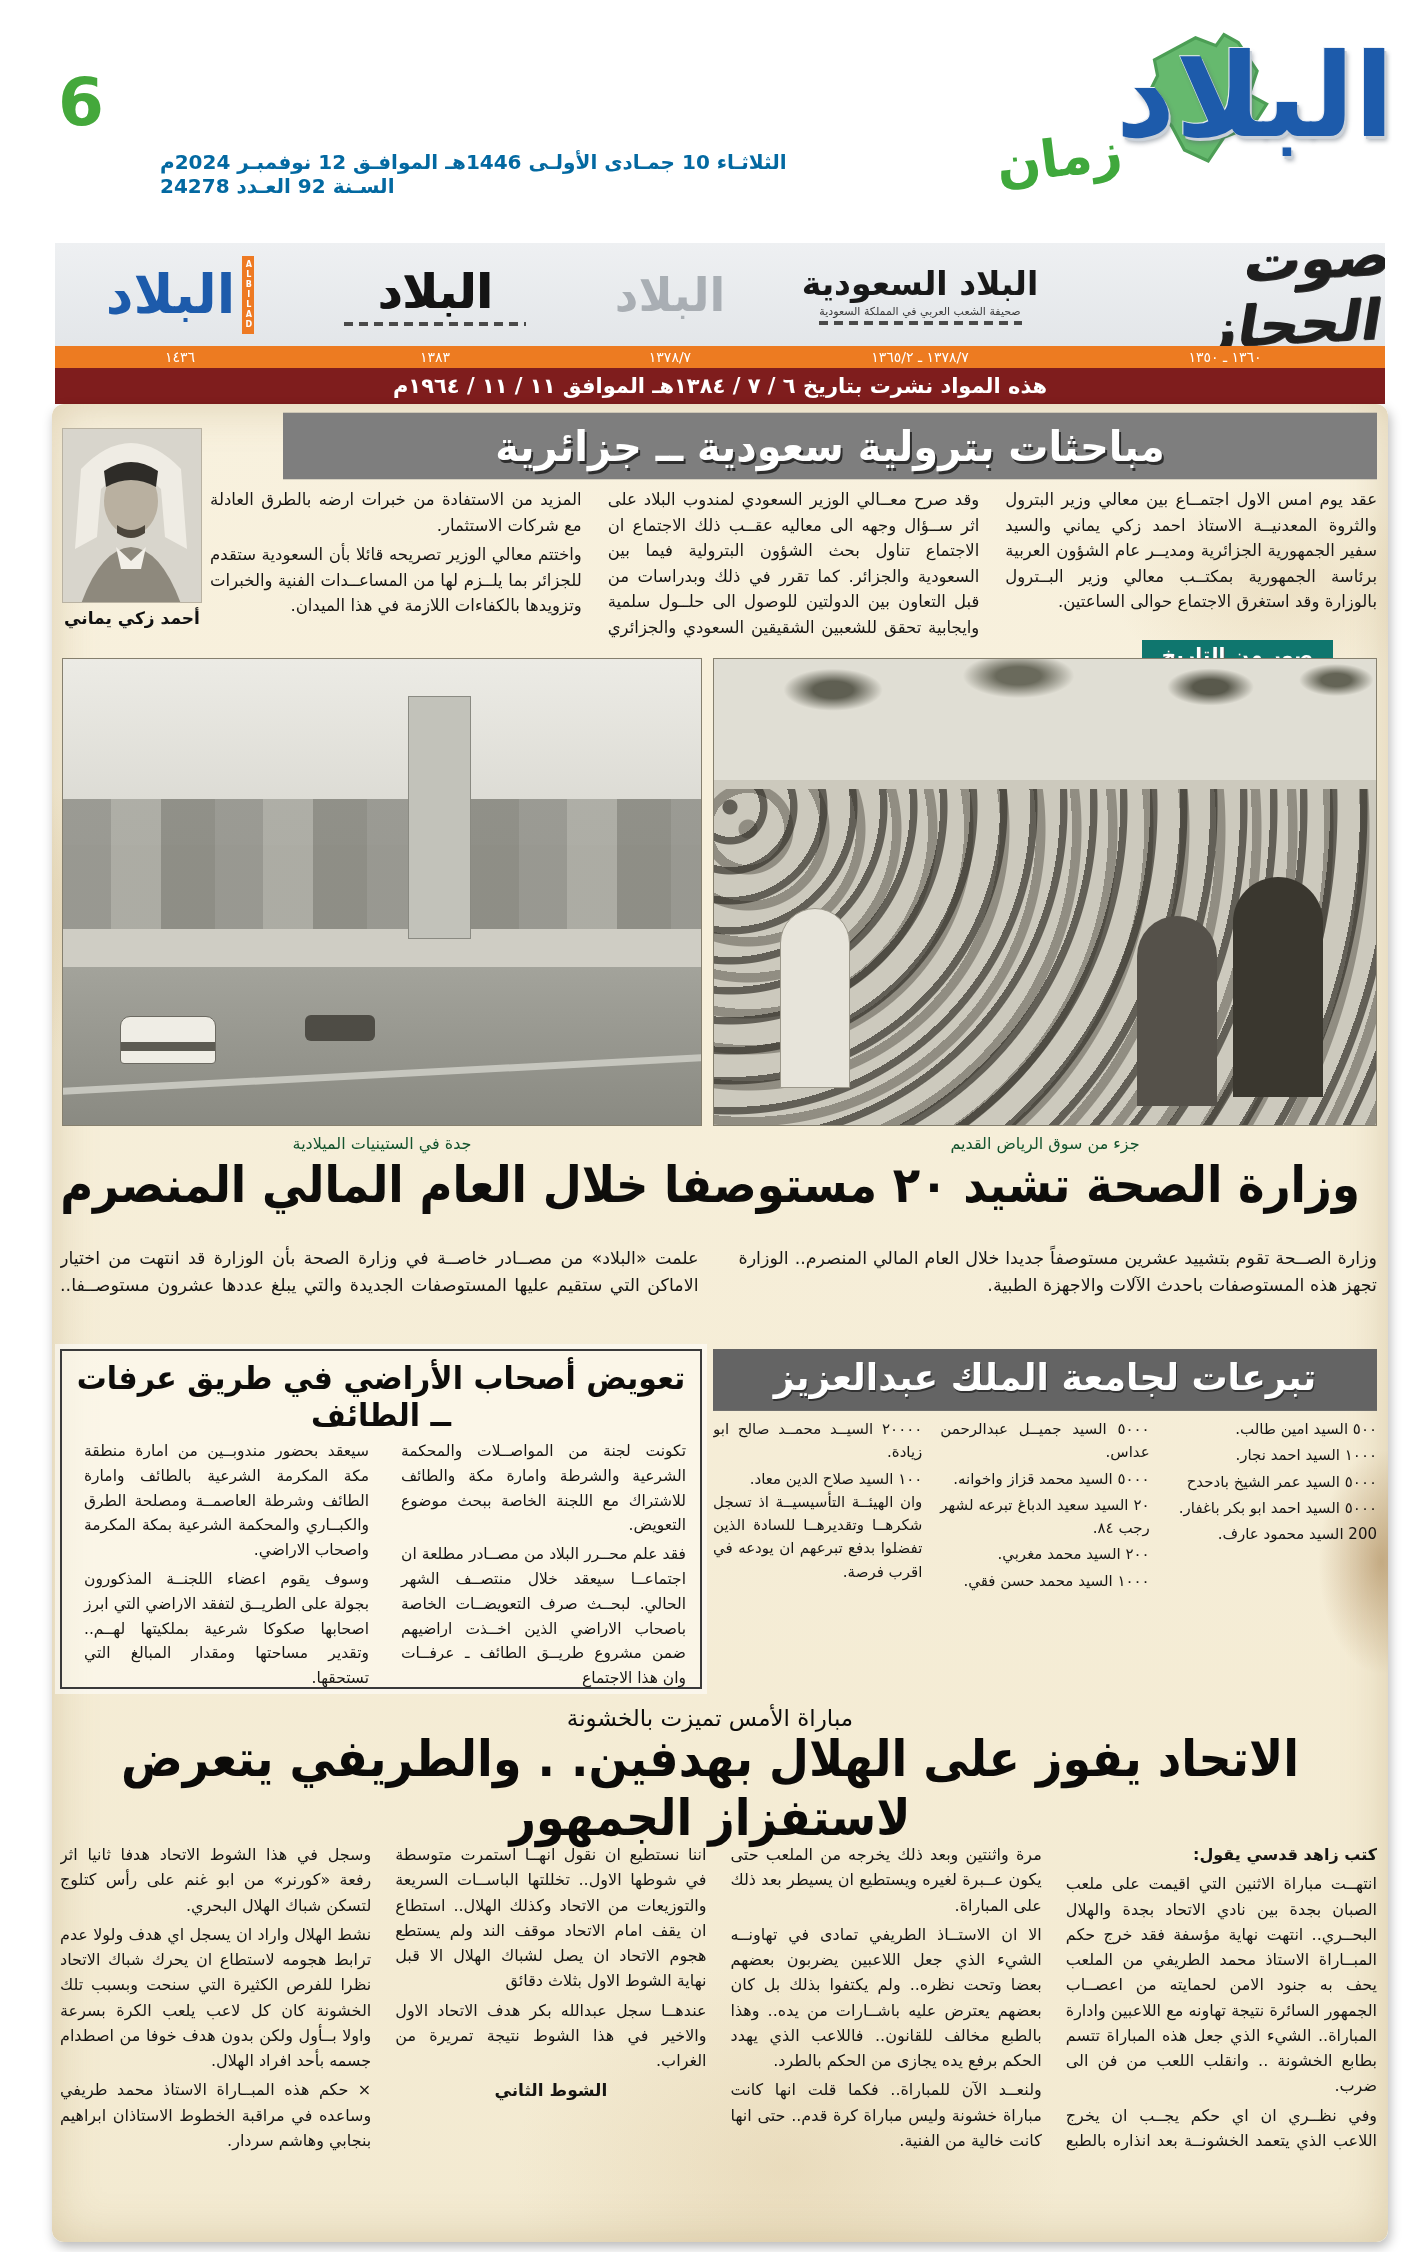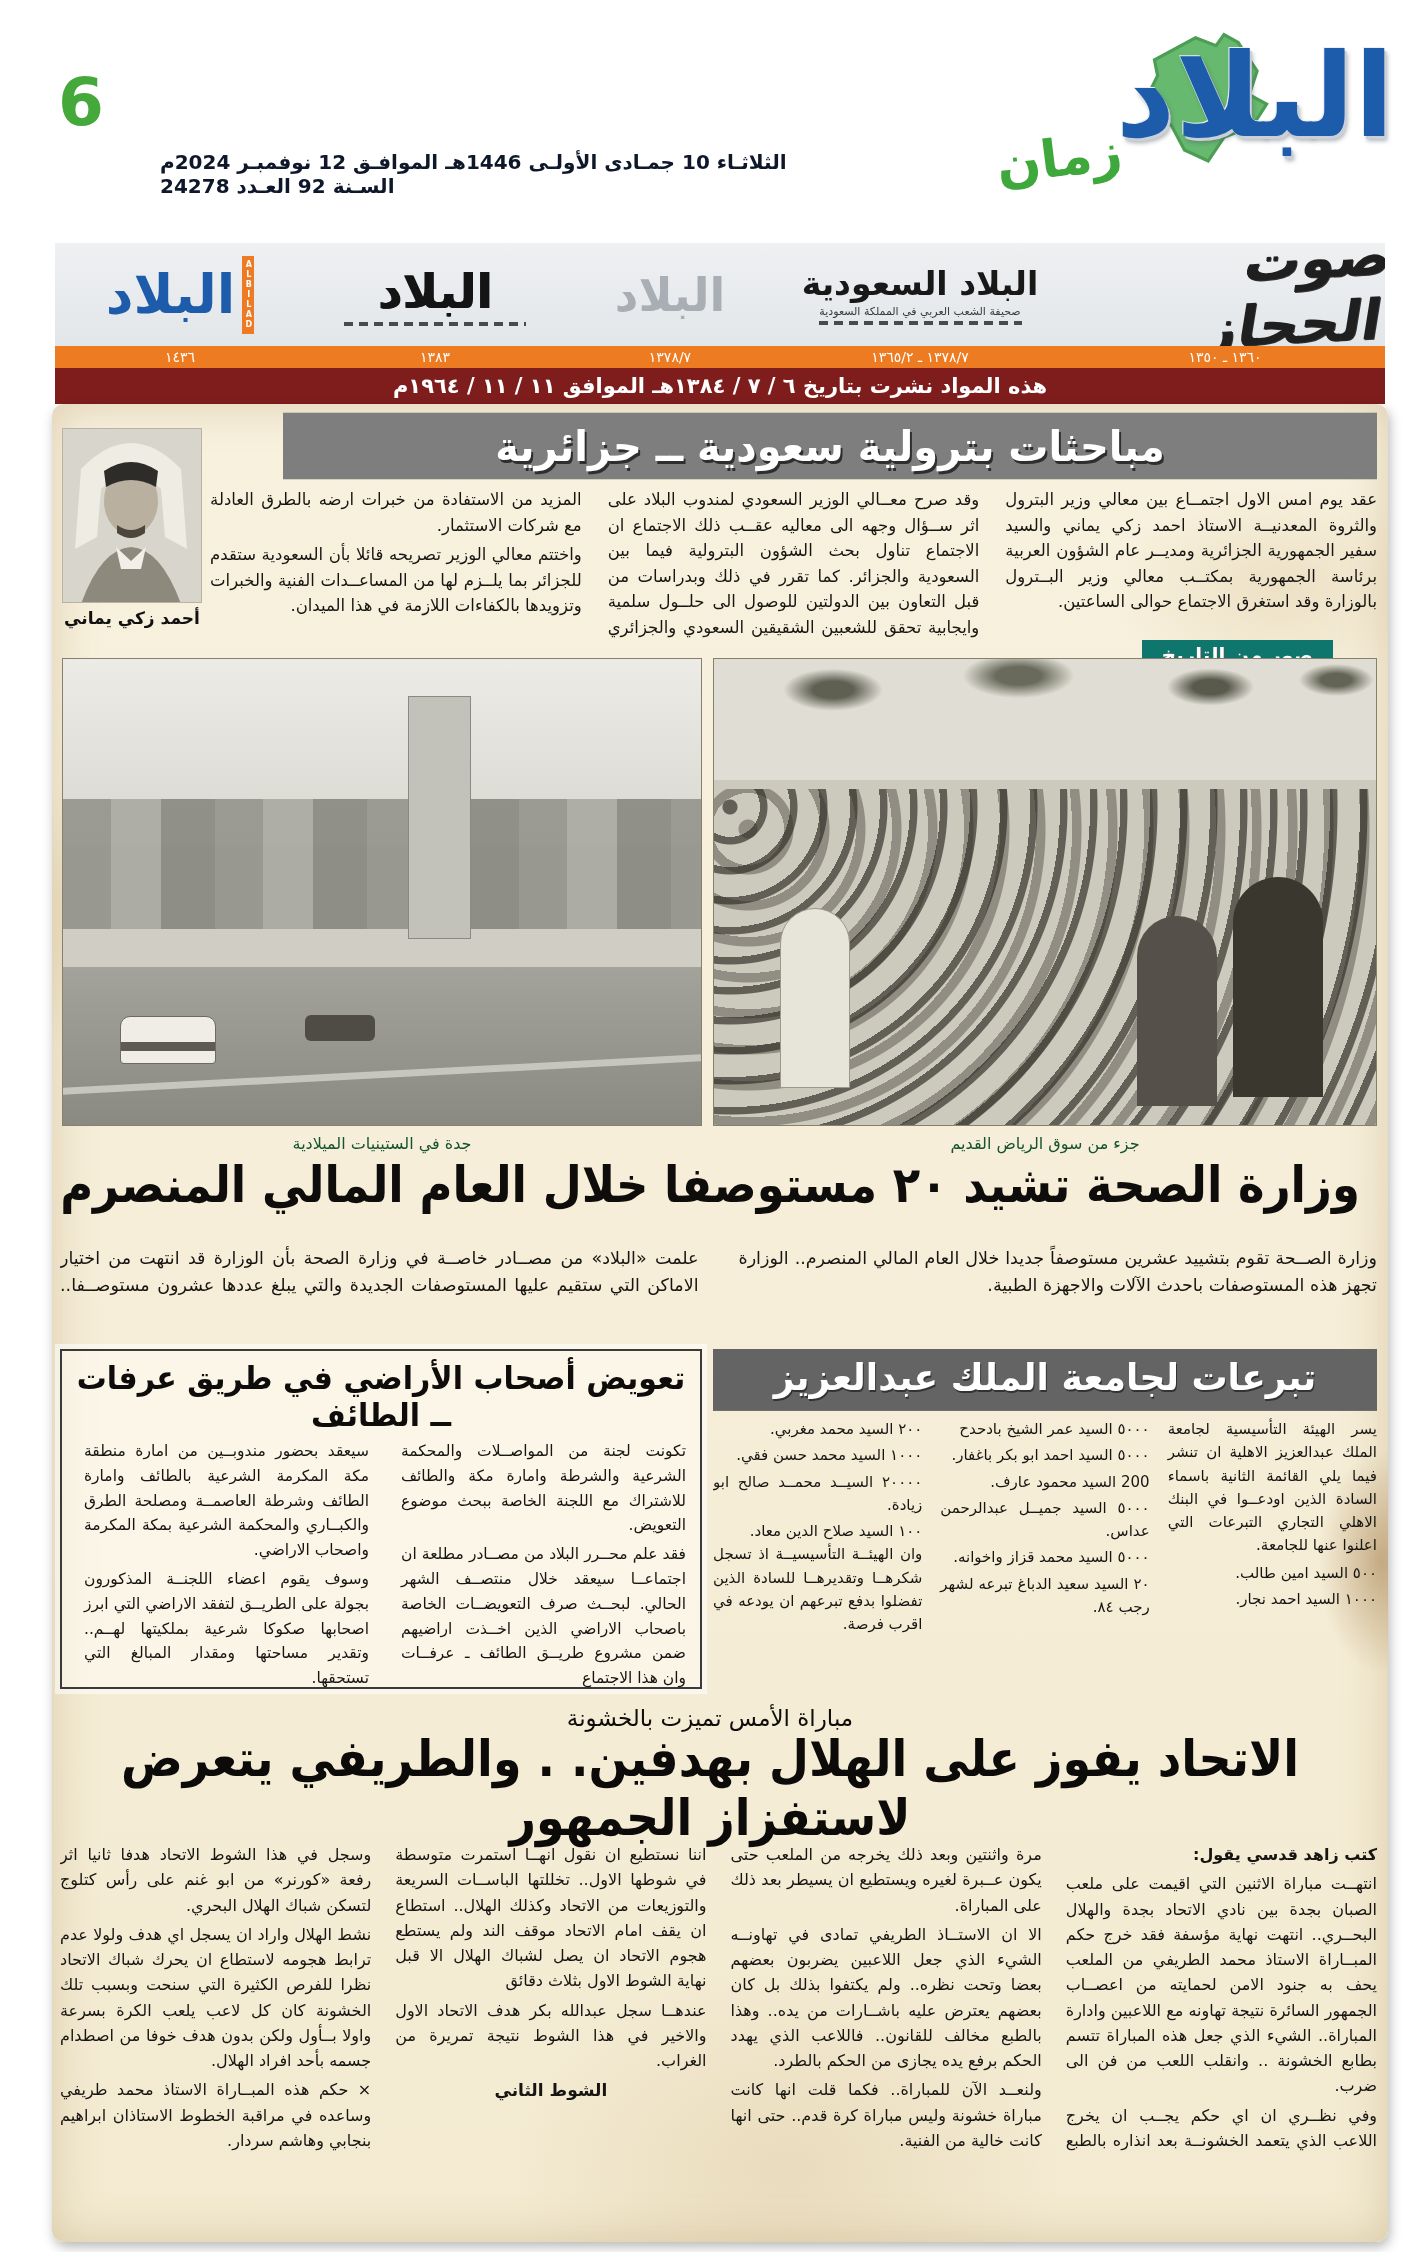--- a/index.html
+++ b/index.html
@@ -2,21 +2,21 @@
 <html lang="ar" dir="rtl"><head>
 <meta charset="utf-8">
 <style>
   *{margin:0;padding:0;box-sizing:border-box;}
   html,body{width:1420px;background:#ffffff;}
   body{font-family:"DejaVu Sans",sans-serif;direction:rtl;}
   .page{position:relative;width:1420px;height:2252px;background:#ffffff;overflow:hidden;}
 
   
   .page-number{position:absolute;top:70px;left:58px;font-size:66px;font-weight:bold;color:#44a83b;direction:ltr;line-height:1;}
-  .dateline{position:absolute;top:150px;left:160px;width:655px;font-size:20px;font-weight:bold;color:#0f172a;text-align:left;direction:rtl;}
+  .dateline{position:absolute;top:150px;left:160px;width:655px;font-size:20px;font-weight:bold;color:#0369a1;text-align:left;direction:rtl;}
   .brand{position:absolute;top:22px;right:26px;width:410px;height:180px;}
   .brand-map{position:absolute;top:0;right:110px;width:158px;height:158px;z-index:1;}
   .brand-title{position:absolute;top:4px;right:0;z-index:2;font-size:116px;line-height:1.2;font-weight:bold;color:#1d5bab;
     text-shadow:2px 3px 0 #c9d0d8, -1px -1px 0 #e9edf2, 3px 5px 4px rgba(80,90,105,.45);}
   .brand-sub{position:absolute;left:12px;bottom:14px;z-index:2;font-size:52px;font-weight:bold;color:#3fa83c;transform:rotate(-7deg);}
 
   
   .strip{position:absolute;top:243px;left:55px;width:1330px;height:103px;background:linear-gradient(#eef0f2,#e3e6e9);display:flex;align-items:center;}
   .strip-cell{display:flex;flex-direction:column;align-items:center;justify-content:center;height:100%;overflow:hidden;}
   .c-soat{width:320px;}.c-saudia{width:290px;}.c-faded{width:210px;}.c-oldblack{width:260px;}.c-modern{width:250px;}
@@ -225,21 +225,20 @@
         <p>تكونت لجنة من المواصــلات والمحكمة الشرعية والشرطة وامارة مكة والطائف للاشتراك مع اللجنة الخاصة ببحث موضوع التعويض.</p>
         <p>فقد علم محــرر البلاد من مصــادر مطلعة ان اجتماعــا سيعقد خلال منتصــف الشهر الحالي. لبحــث صرف التعويضــات الخاصة باصحاب الاراضي الذين اخــذت اراضيهم ضمن مشروع طريــق الطائف ـ عرفــات وان هذا الاجتماع</p>
         <p>سيعقد بحضور مندوبــين من امارة منطقة مكة المكرمة الشرعية بالطائف وامارة الطائف وشرطة العاصمــة ومصلحة الطرق والكبــاري والمحكمة الشرعية بمكة المكرمة واصحاب الاراضي.</p>
         <p>وسوف يقوم اعضاء اللجنــة المذكورون بجولة على الطريــق لتفقد الاراضي التي ابرز اصحابها صكوكا شرعية بملكيتها لهــم.. وتقدير مساحتها ومقدار المبالغ التي تستحقها.</p>
       </div>
   </div>
 
   <div class="a4-box">
     <div class="a4-head">تبرعات لجامعة الملك عبدالعزيز</div>
     <div class="a4-body">
-      <p>يسر الهيئة التأسيسية لجامعة الملك عبدالعزيز الاهلية ان تنشر فيما يلي القائمة الثانية باسماء السادة الذين اودعــوا في البنك الاهلي التجاري التبرعات التي اعلنوا عنها للجامعة.</p>
       <div>
           <div class="list-item">٥٠٠ السيد امين طالب.</div>
           <div class="list-item">١٠٠٠ السيد احمد نجار.</div>
           <div class="list-item">٥٠٠٠ السيد عمر الشيخ بادحدح</div>
           <div class="list-item">٥٠٠٠ السيد احمد ابو بكر باغفار.</div>
           <div class="list-item">200 السيد محمود عارف.</div>
           <div class="list-item">٥٠٠٠ السيد جميــل عبدالرحمن عداس.</div>
           <div class="list-item">٥٠٠٠ السيد محمد قزاز واخوانه.</div>
           <div class="list-item">٢٠ السيد سعيد الدباغ تبرعه لشهر رجب ٨٤.</div>
           <div class="list-item">٢٠٠ السيد محمد مغربي.</div>

